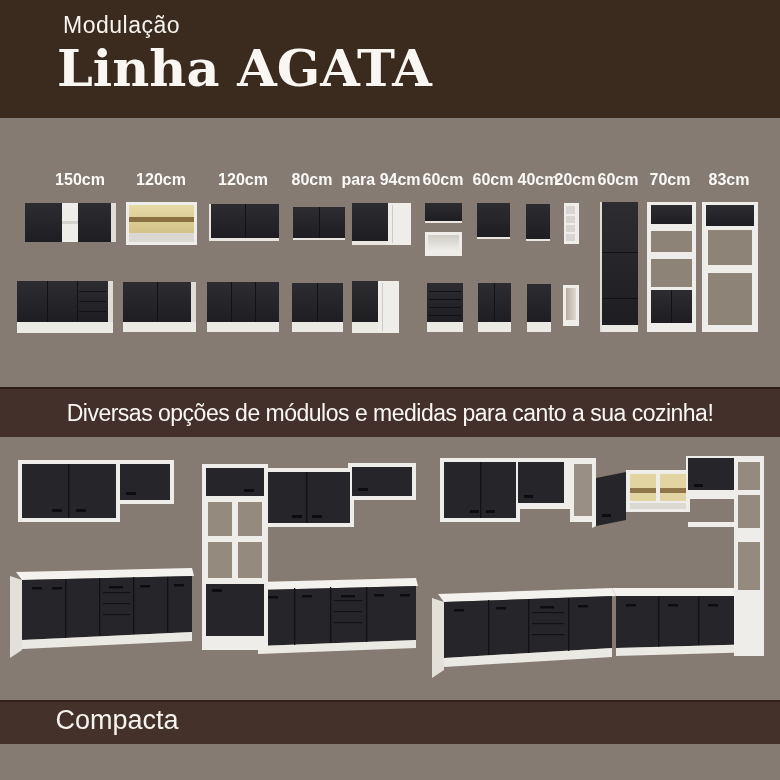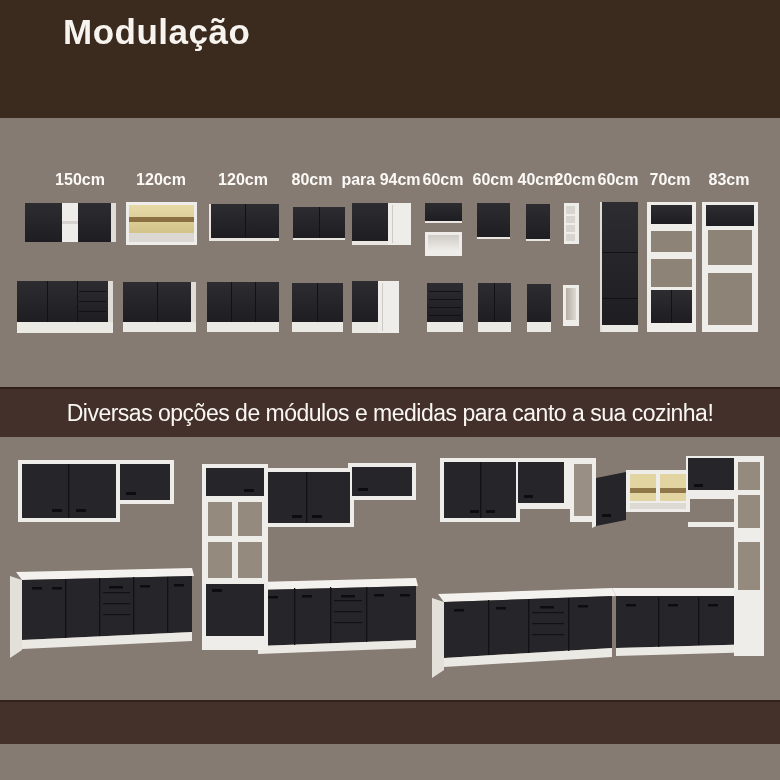--- a/index.html
+++ b/index.html
@@ -2,21 +2,21 @@
 <html><head>
 <meta charset="utf-8">
 <style>
   html,body{margin:0;padding:0;}
   .page{position:relative;width:780px;height:780px;background:#867b72;overflow:hidden;
         font-family:"Liberation Sans",sans-serif;}
   .layer{position:absolute;inset:0;}
 
   
   .header{position:absolute;top:0;left:0;width:780px;height:118px;background:#3b2a1e;}
-  .subtitle{position:absolute;left:63px;top:12px;font-size:35px;font-weight:bold;
+  .subtitle{position:absolute;left:63px;top:12px;font-size:23px;font-weight:normal;
             color:#f7f4ef;letter-spacing:.5px;}
   .title{position:absolute;left:57px;top:38px;font-family:"DejaVu Serif",serif;
          font-weight:bold;font-size:51px;color:#faf7f2;letter-spacing:0;}
 
   
   .size-label{position:absolute;top:171px;width:110px;margin-left:-55px;text-align:center;
               color:#fbf9f6;font-size:16px;font-weight:bold;}
 
   
   .mod{position:absolute;}
@@ -44,20 +44,21 @@
                  color:#f6f3ef;font-size:27px;}
   .footer-strip{position:absolute;top:744px;left:0;width:780px;height:36px;background:#867b72;}
 </style>
 </head>
 <body>
 
 <div class="page">
 
   <header class="header">
     <div class="subtitle">Modulação</div>
+    <div class="title">Linha AGATA</div>
   </header>
 
   <section class="layer">
 
     <div class="size-label" style="left:80px">150cm</div>
     <div class="size-label" style="left:161px">120cm</div>
     <div class="size-label" style="left:243px">120cm</div>
     <div class="size-label" style="left:312px">80cm</div>
     <div class="size-label" style="left:381px">para 94cm</div>
     <div class="size-label" style="left:443px">60cm</div>
@@ -309,15 +310,16 @@
       <rect x="258" y="48" width="46" height="5" fill="#efedea"></rect>
       <rect x="258" y="76" width="46" height="5" fill="#efedea"></rect>
       <rect x="304" y="10" width="30" height="200" fill="#efedea"></rect>
       <rect x="308" y="16" width="22" height="66" fill="#948a7e"></rect>
       <rect x="308" y="44" width="22" height="5" fill="#efedea"></rect>
       <rect x="308" y="96" width="22" height="48" fill="#948a7e"></rect>
     </svg>
   </section>
 
   <div class="label-band"></div>
+  <div class="kitchen-label" style="left:117px">Compacta</div>
 
   <div class="footer-strip"></div>
 </div>
 
 </body></html>

